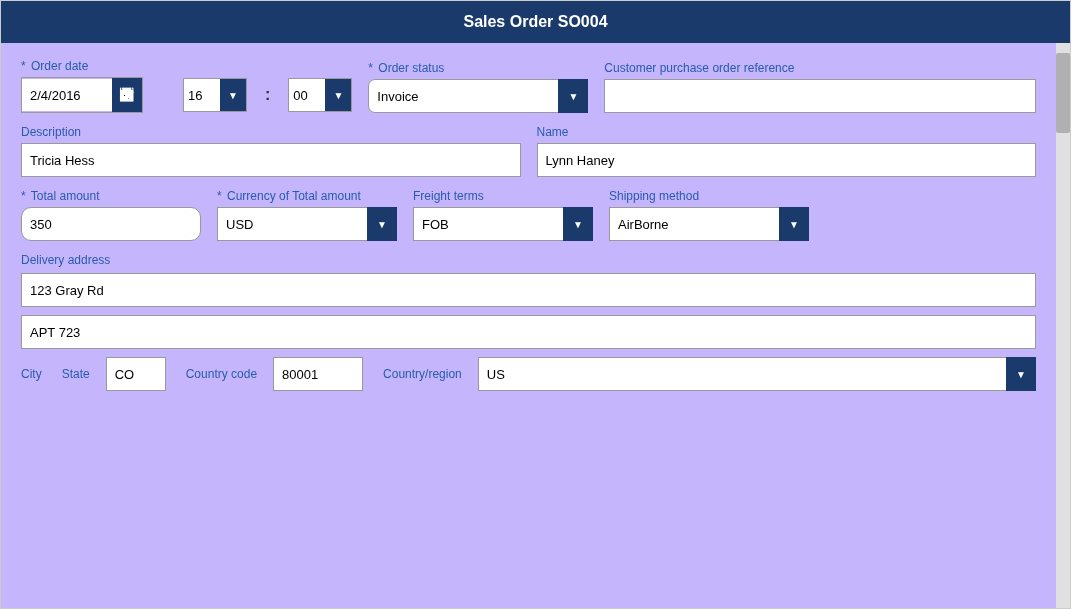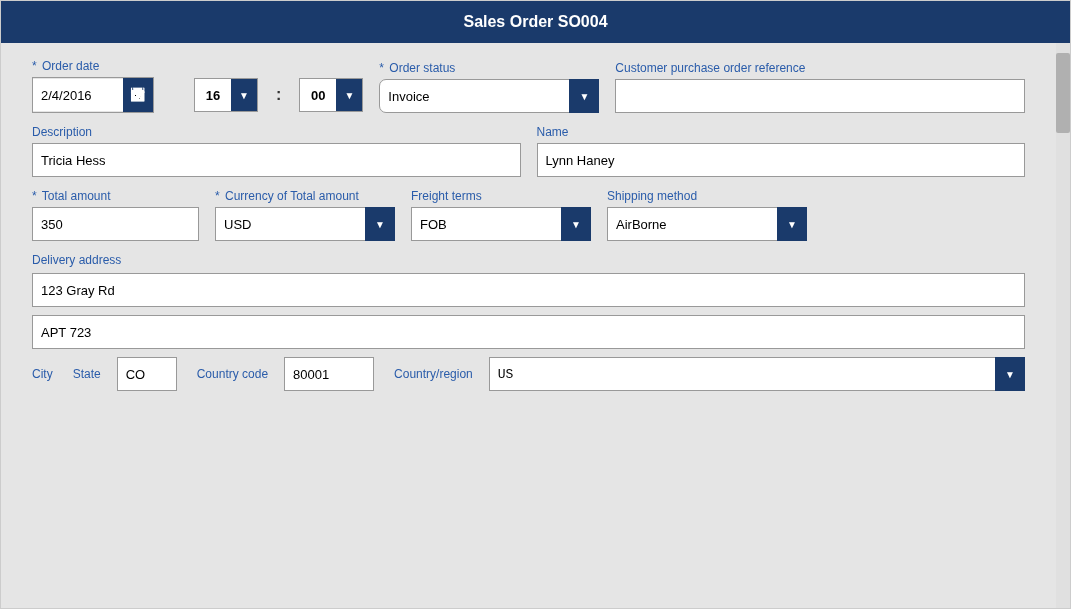--- a/index.html
+++ b/index.html
@@ -13,22 +13,22 @@
       text-align: center;
       padding: 12px;
       font-size: 16px;
       font-weight: bold;
       flex-shrink: 0;
     }
 
     .form-area {
       flex: 1;
       overflow-y: auto;
-      padding: 16px 31px;
-      background: #e5e5e5;
+      padding: 16px 20px;
+      background: #c4b5fd;
     }
 
     .form-row {
       display: flex;
       align-items: flex-end;
       gap: 16px;
       margin-bottom: 12px;
     }
 
     .field-group {
@@ -144,22 +144,20 @@
       height: 34px;
     }
 
     .time-select-wrapper input {
       border: none;
       padding: 6px 4px;
       font-size: 13px;
       height: 100%;
       outline: none;
       width: 36px;
-      text-align: center;
-      font-weight: bold;
     }
 
     .time-select-wrapper .ts-arrow {
       background: #1a3a6b;
       width: 26px;
       height: 100%;
       display: flex;
       align-items: center;
       justify-content: center;
       cursor: pointer;
@@ -286,21 +284,21 @@
           <input type="text" style="width: 100%;" value="Lynn Haney">
         </div>
       </div>
 
       <div class="form-row">
         <div class="field-group">
           <div class="field-label">
             <span class="required-star">*</span>
             <span>Total amount</span>
           </div>
-          <input type="text" style="width: 167px;" value="350">
+          <input type="text" style="width: 180px; border-radius: 10px;" value="350">
         </div>
         <div class="field-group">
           <div class="field-label">
             <span class="required-star">*</span>
             <span>Currency of Total amount</span>
           </div>
           <div class="select-wrapper" style="width:180px;">
             <select style="width:180px;">
               <option>USD</option>
               <option>EUR</option>
@@ -349,21 +347,21 @@
           <span class="city-label">City</span>
 
           <span class="city-label" style="margin-left:4px;">State</span>
           <input type="text" style="width: 60px; border: 1px solid rgb(153, 153, 153); padding: 6px 8px; height: 34px; font-size: 13px;" value="CO">
 
           <span class="city-label" style="margin-left:4px;">Country code</span>
           <input type="text" style="width: 90px; border: 1px solid rgb(153, 153, 153); padding: 6px 8px; height: 34px; font-size: 13px;" value="80001">
 
           <span class="city-label" style="margin-left:4px;">Country/region</span>
           <div class="select-wrapper" style="flex:1;">
-            <select style="width:100%;font-family:Liberation Mono, monospace;">
+            <select style="width:100%;">
               <option>US</option>
               <option>CA</option>
               <option>GB</option>
               <option>AU</option>
               <option>DE</option>
             </select>
             <div class="select-arrow"></div>
           </div>
         </div>
       </div>

